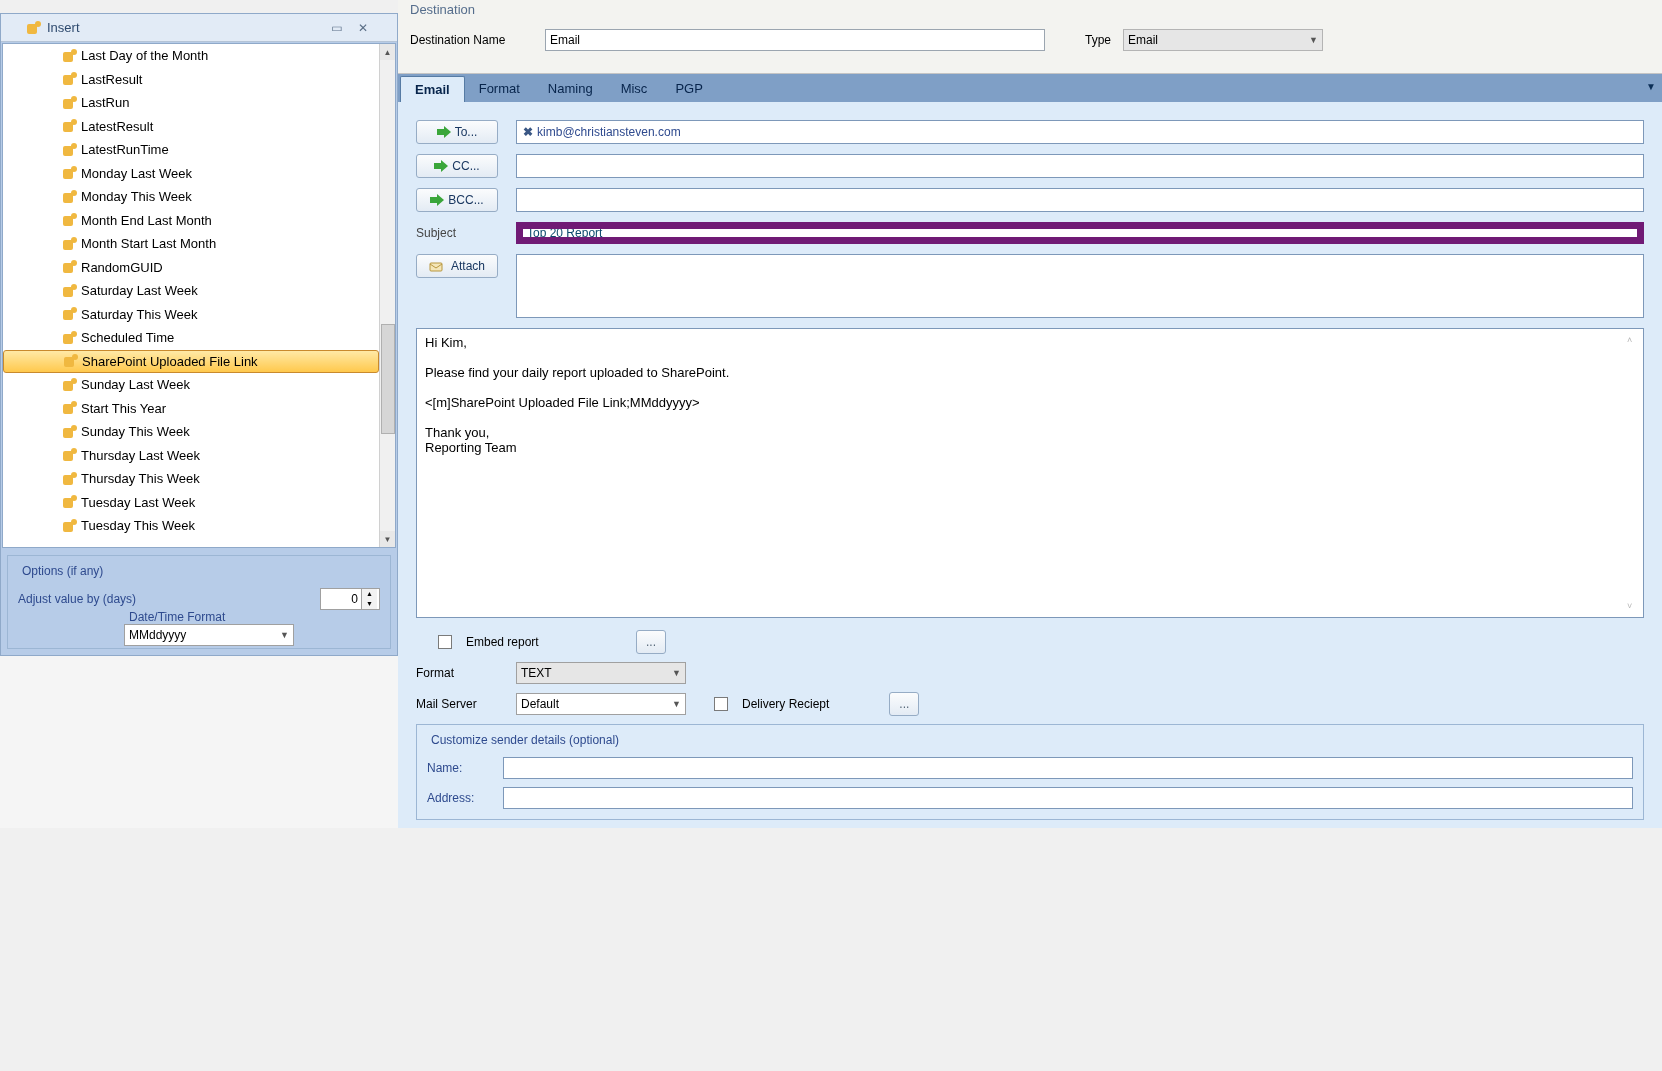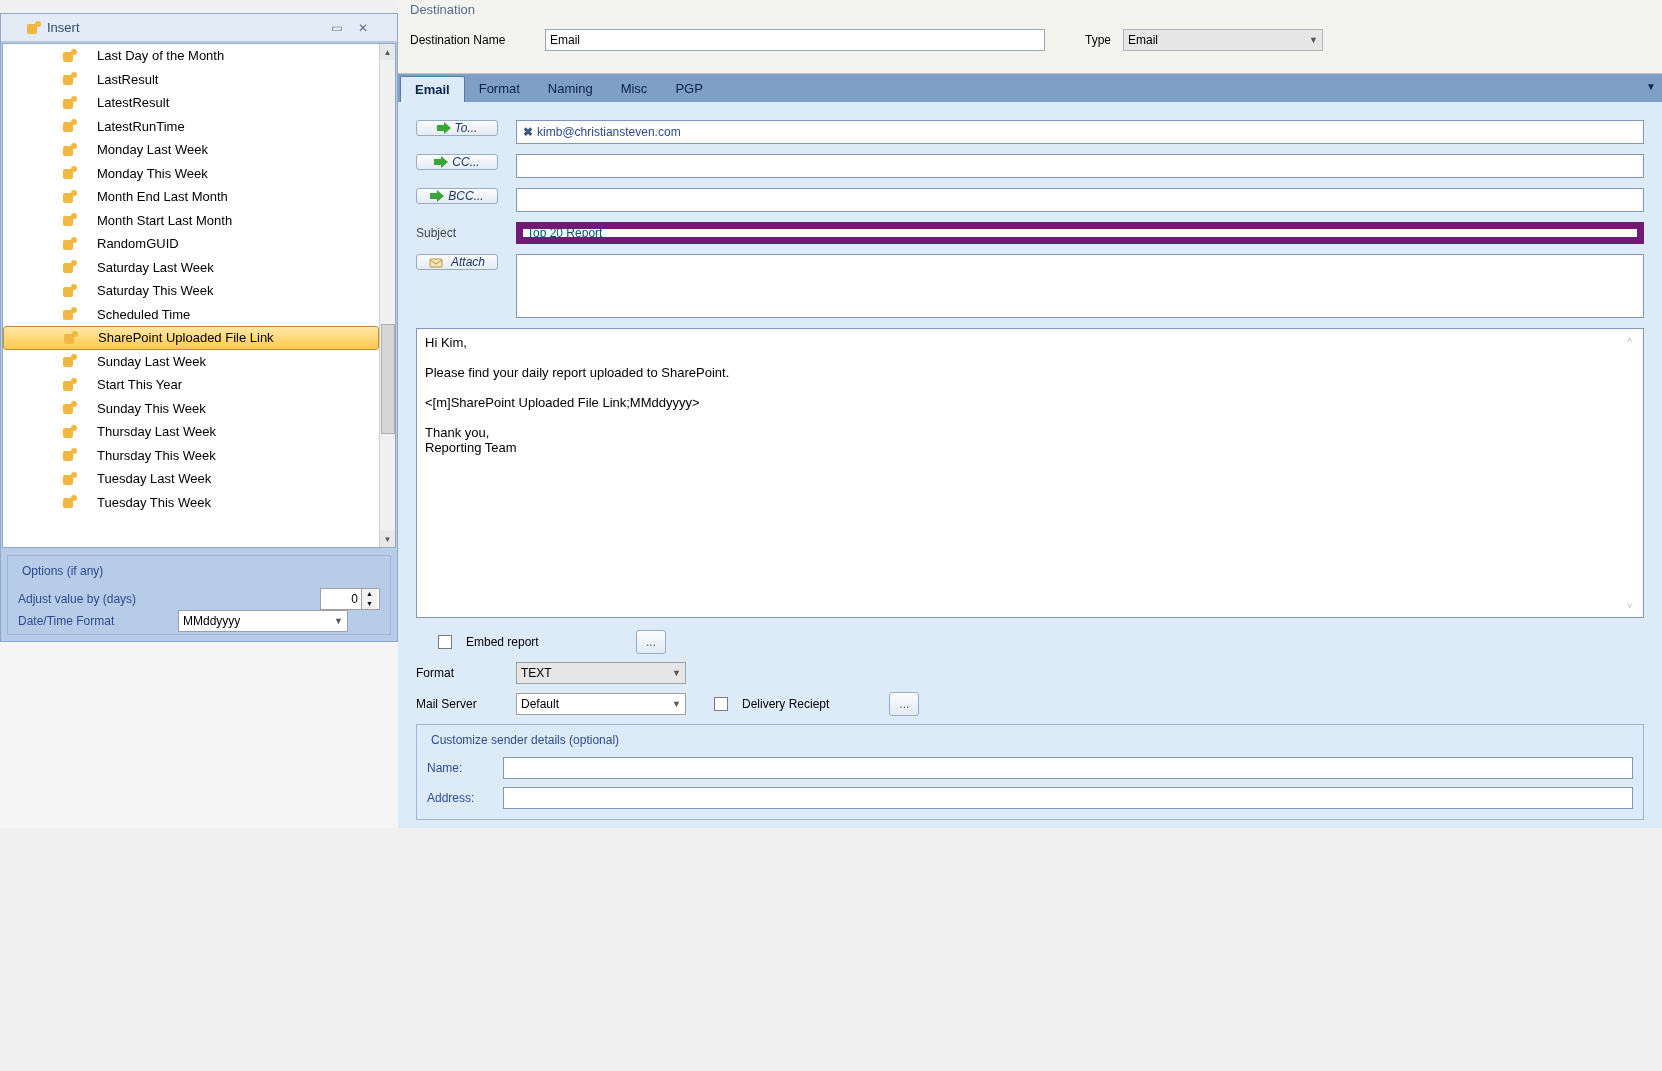--- a/index.html
+++ b/index.html
@@ -55,21 +55,20 @@
   .insert-list {
     position: absolute; inset: 0 16px 0 0;
     overflow: hidden;
   }
   .insert-item {
     display: flex; align-items: center;
     height: 23.5px;
     padding-left: 58px;
     white-space: nowrap;
     font-size: 13px;
-    gap: 16px;
   }
   .insert-item.selected {
     background: linear-gradient(#FFE9A6, #FFC94D);
     border: 1px solid #C98A2D;
     border-radius: 3px;
   }
   .insert-item .puzzle-icon { margin-right: 4px; }
   .scrollbar {
     position: absolute; right: 0; top: 0; bottom: 0;
     width: 16px;
@@ -200,29 +199,28 @@
   .email-body {
     background: #DDEBF9;
     flex: 1;
     padding: 18px 18px 8px 18px;
   }
   .field-row {
     display: flex; align-items: flex-start;
     margin-bottom: 10px;
   }
   .field-btn {
-    width: 82px; height: 16px;
+    width: 82px; height: 24px;
     background: linear-gradient(#FBFCFD, #E3EBF4);
     border: 1px solid #96ACC5;
     border-radius: 3px;
     display: flex; align-items: center; justify-content: center;
     gap: 4px;
     font-size: 12px; color: #1A3861;
     margin-right: 18px;
-    font-style: italic;
   }
   .green-arrow {
     width: 14px; height: 10px;
     position: relative;
   }
   .green-arrow::before {
     content:""; position:absolute; left:0; top:2px;
     width:7px; height:6px; background:#3AA63A;
   }
   .green-arrow::after {
@@ -337,20 +335,24 @@
             <div class="insert-item">
               <span class="puzzle-icon"></span>
               <span>Last Day of the Month</span>
             </div>
             <div class="insert-item">
               <span class="puzzle-icon"></span>
               <span>LastResult</span>
             </div>
             <div class="insert-item">
               <span class="puzzle-icon"></span>
+              <span>LastRun</span>
+            </div>
+            <div class="insert-item">
+              <span class="puzzle-icon"></span>
               <span>LatestResult</span>
             </div>
             <div class="insert-item">
               <span class="puzzle-icon"></span>
               <span>LatestRunTime</span>
             </div>
             <div class="insert-item">
               <span class="puzzle-icon"></span>
               <span>Monday Last Week</span>
             </div>
@@ -426,21 +428,21 @@
         <div class="opt-row">
           <span class="opt-label">Adjust value by (days)</span>
           <div class="numspin">
             <input value="0" style="">
             <div class="spinbtns">
               <div>▲</div>
               <div>▼</div>
             </div>
           </div>
         </div>
-        <div class="opt-row" style="margin-bottom:2px;">
+        <div class="opt-row" style="margin-bottom:2px;flex-direction:column;">
           <span class="opt-label">Date/Time Format</span>
           <div class="combo">
             <span>MMddyyyy</span>
             <span class="chev">▼</span>
           </div>
         </div>
       </div>
     </div>
     <div class="lower-blank"></div>
   </div>

